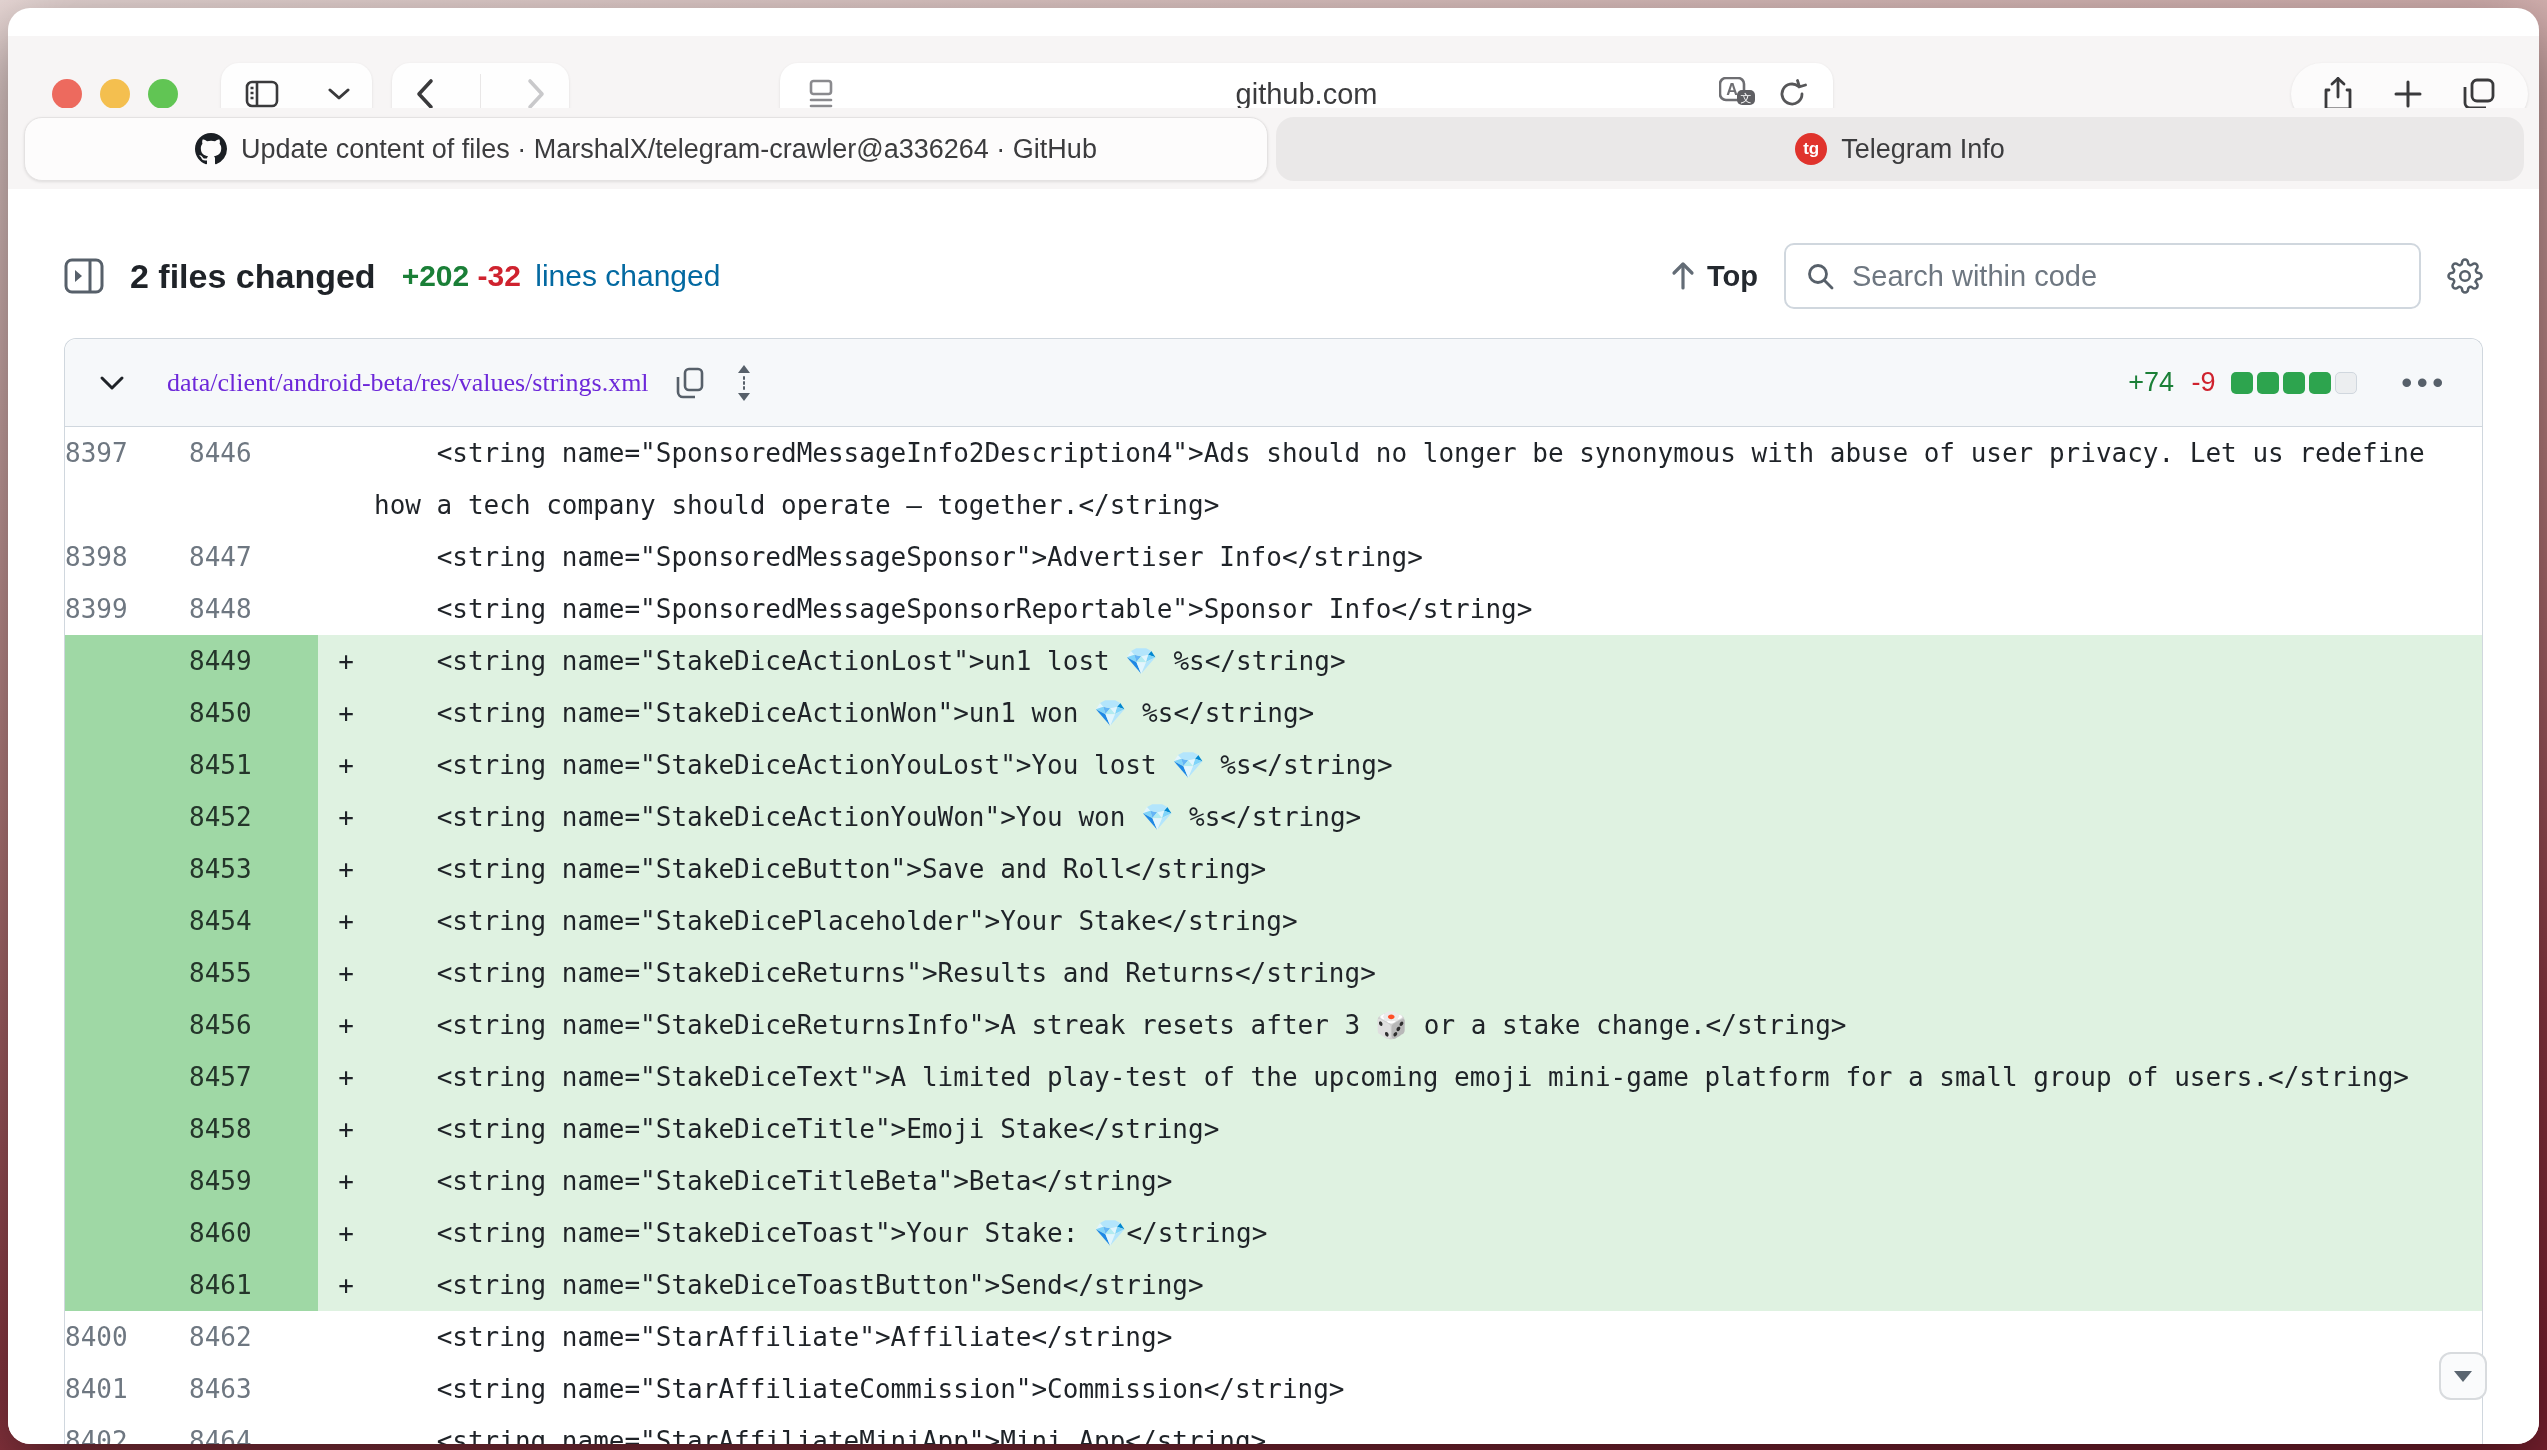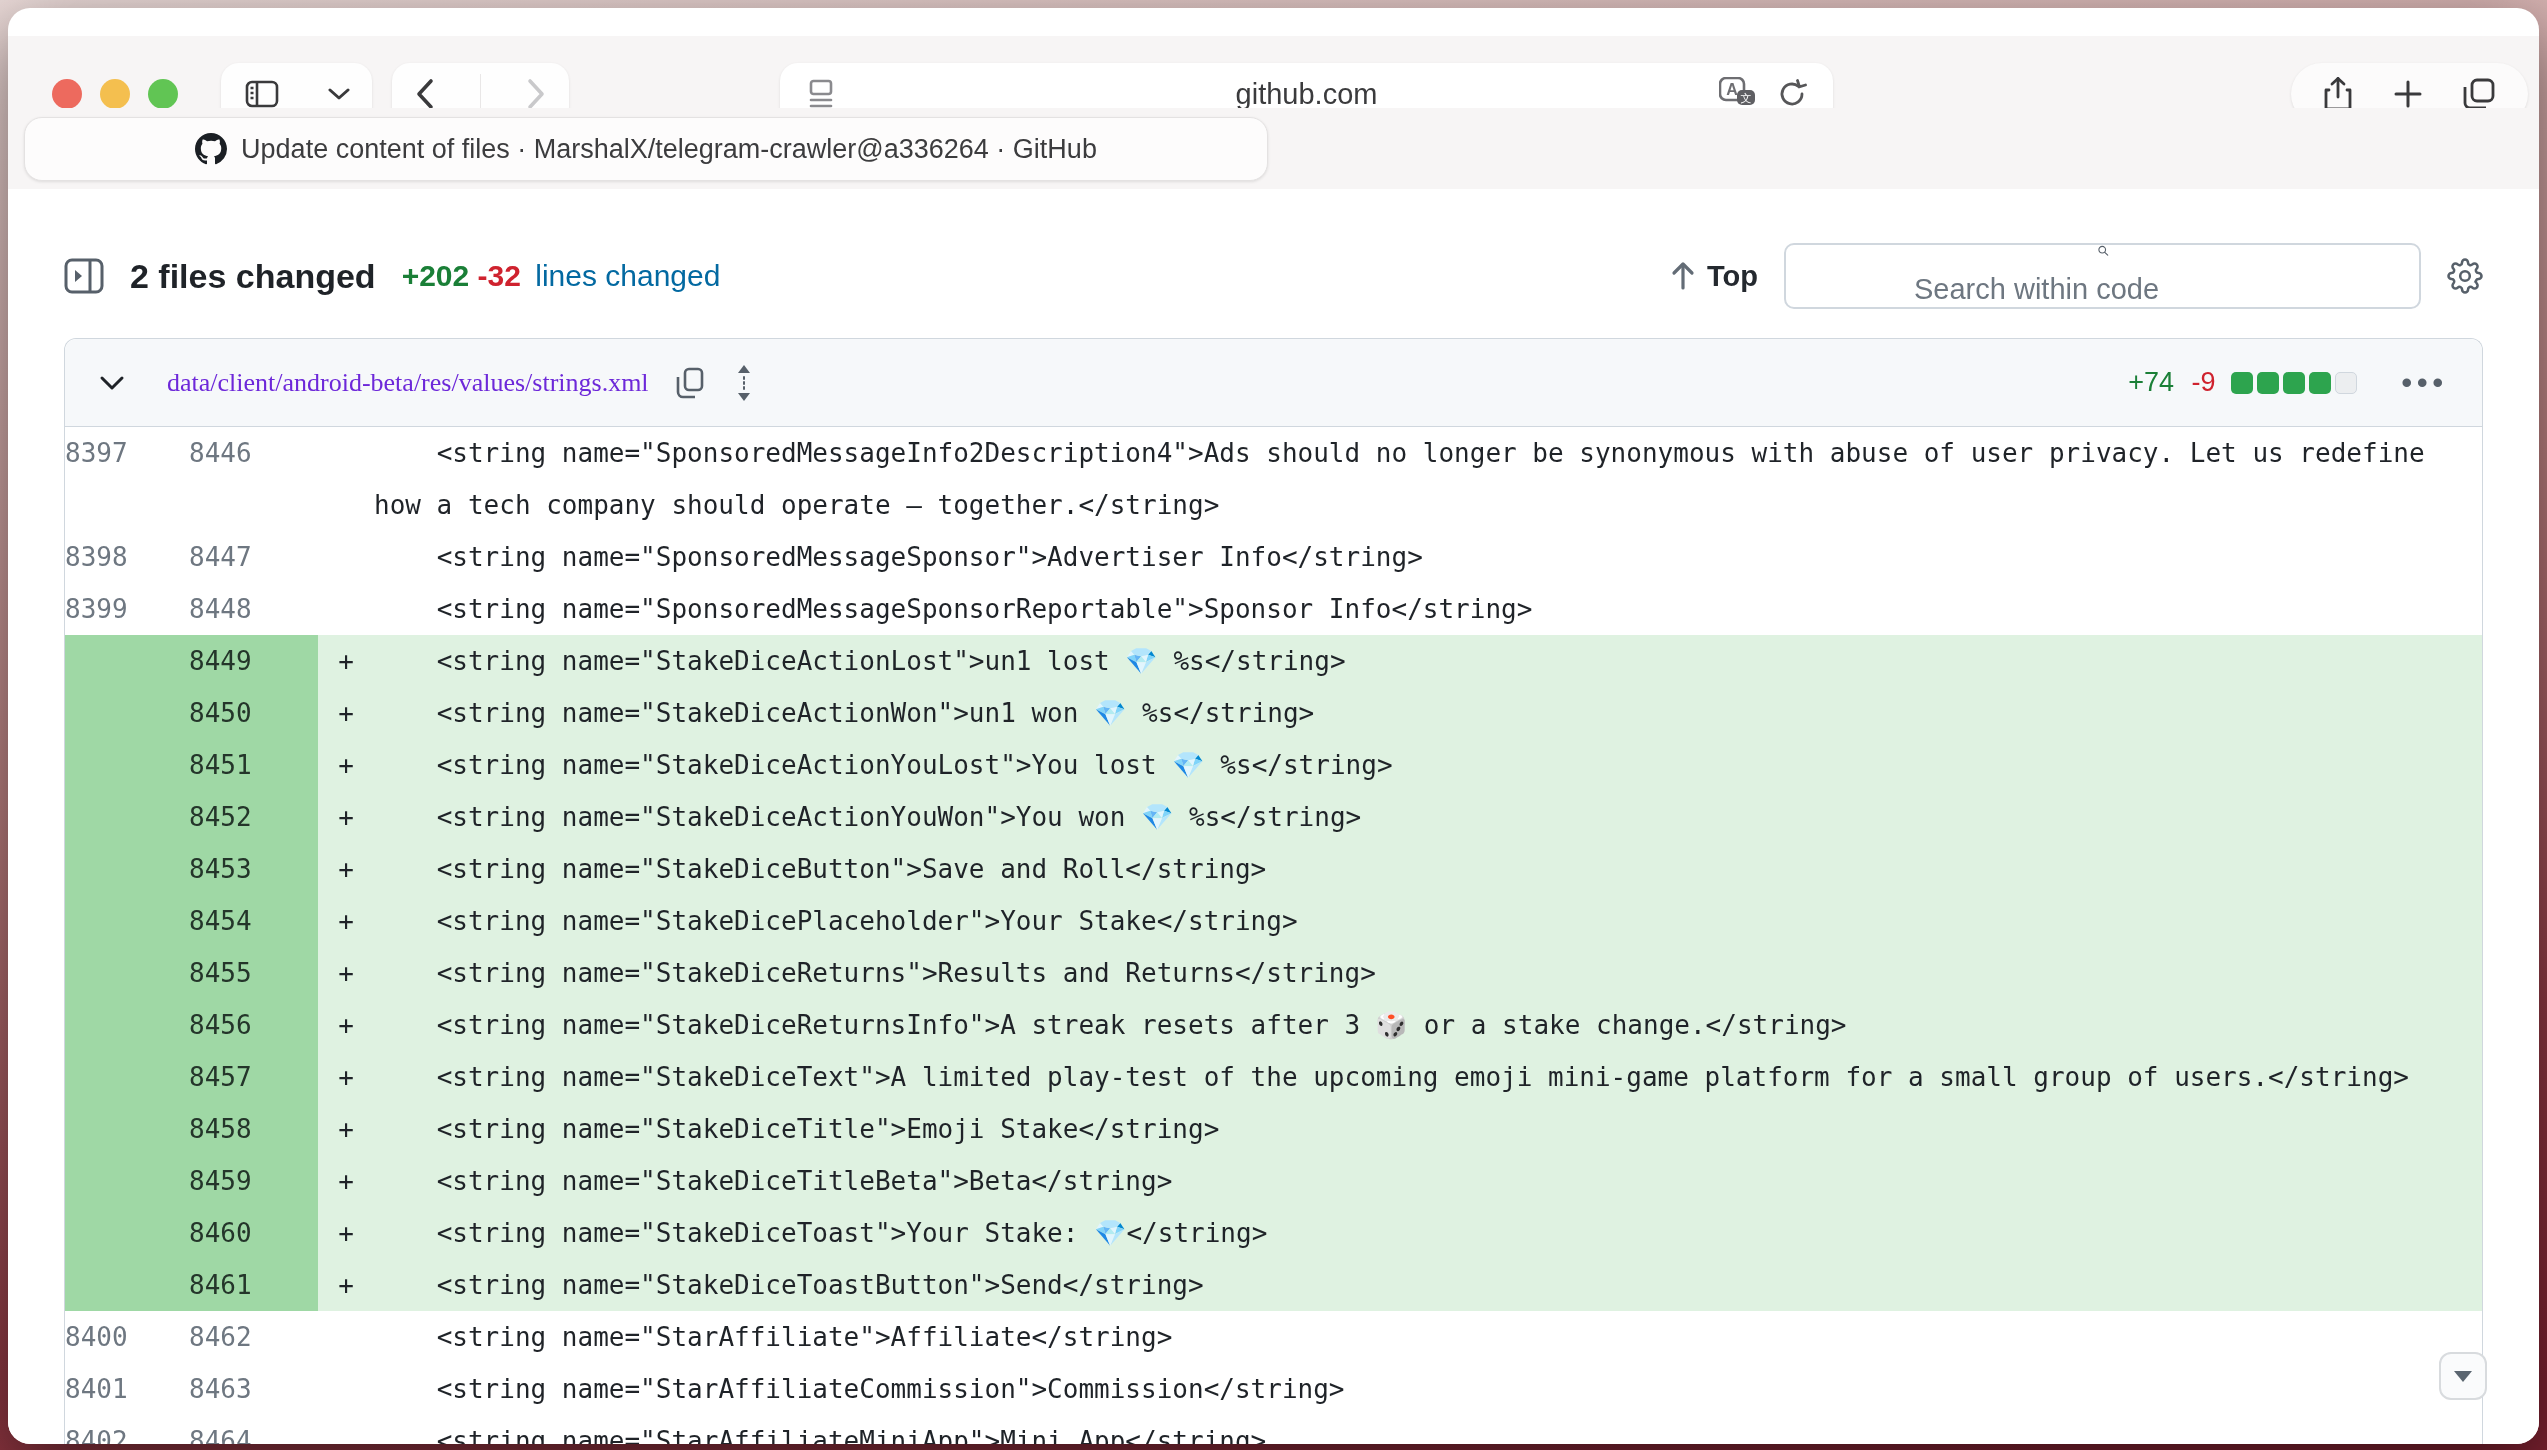--- a/index.html
+++ b/index.html
@@ -47,21 +47,21 @@
         display:flex;align-items:center;justify-content:space-between;}
   .ph-left{display:flex;align-items:center;gap:26px;}
   .files-changed{font-size:34px;font-weight:bold;color:#1f2328;}
   .counts{font-size:30px;font-weight:bold;}
   .plus-green{color:#1a7f37;}
   .minus-red{color:#cf222e;}
   .lines-changed{font-size:30px;color:#0369a1;font-weight:normal;margin-left:6px;}
   .ph-right{display:flex;align-items:center;gap:26px;}
   .top-link{display:flex;align-items:center;gap:12px;font-size:29px;font-weight:600;color:#24292f;cursor:pointer;}
   .search-box{width:637px;height:66px;border:2px solid #d0d7de;border-radius:10px;background:#fff;
-        display:flex;align-items:center;padding:0 20px;box-sizing:border-box;gap:16px;flex-direction:column;}
+        display:flex;align-items:center;padding:0 20px;box-sizing:border-box;gap:16px;}
   .search-box input{border:none;outline:none;flex:1;font-size:29px;color:#1f2328;font-family:"Liberation Sans",sans-serif;background:transparent;}
   .search-box input::placeholder{color:#6e7781;}
   
   .diff-card{position:absolute;top:149px;left:56px;right:56px;border:1px solid #d0d7de;
         border-bottom:none;border-radius:12px 12px 0 0;background:#fff;}
   .file-header{height:88px;background:#f6f8fa;border-bottom:1px solid #d0d7de;border-radius:12px 12px 0 0;
         display:flex;align-items:center;padding:0 34px;box-sizing:border-box;}
   .file-path{font-family:Liberation Serif, serif;font-size:26px;color:#6d28d9;margin-left:42px;}
   .fh-icon{margin-left:26px;display:flex;align-items:center;}
   .fh-spacer{flex:1;}
@@ -182,20 +182,24 @@
 
   <div class="tabbar">
     <div class="tab active">
       <span>
         <svg width="32" height="32" viewBox="0 0 16 16" fill="#1b1f24">
           <path d="M8 0C3.58 0 0 3.58 0 8c0 3.54 2.29 6.53 5.47 7.59.4.07.55-.17.55-.38 0-.19-.01-.82-.01-1.49-2.01.37-2.53-.49-2.69-.94-.09-.23-.48-.94-.82-1.13-.28-.15-.68-.52-.01-.53.63-.01 1.08.58 1.23.82.72 1.21 1.87.87 2.33.66.07-.52.28-.87.51-1.07-1.78-.2-3.64-.89-3.64-3.95 0-.87.31-1.59.82-2.15-.08-.2-.36-1.02.08-2.12 0 0 .67-.21 2.2.82.64-.18 1.32-.27 2-.27s1.36.09 2 .27c1.53-1.04 2.2-.82 2.2-.82.44 1.1.16 1.92.08 2.12.51.56.82 1.27.82 2.15 0 3.07-1.87 3.75-3.65 3.95.29.25.54.73.54 1.48 0 1.07-.01 1.93-.01 2.2 0 .21.15.46.55.38A8.01 8.01 0 0 0 16 8c0-4.42-3.58-8-8-8z"></path>
         </svg>
       </span>
       <span class="tab-title">Update content of files · MarshalX/telegram-crawler@a336264 · GitHub</span>
     </div>
+    <div class="tab inactive">
+      <span class="tg-badge">tg</span>
+      <span class="tab-title">Telegram Info</span>
+    </div>
   </div>
 
   <div class="page">
 
     <div class="page-header">
       <div class="ph-left">
         <span>
           <svg width="40" height="36" viewBox="0 0 40 36" fill="none" stroke="#57606a" stroke-width="3">
             <rect x="2" y="2" width="36" height="32" rx="6"></rect>
             <line x1="26" y1="2" x2="26" y2="34"></line>

